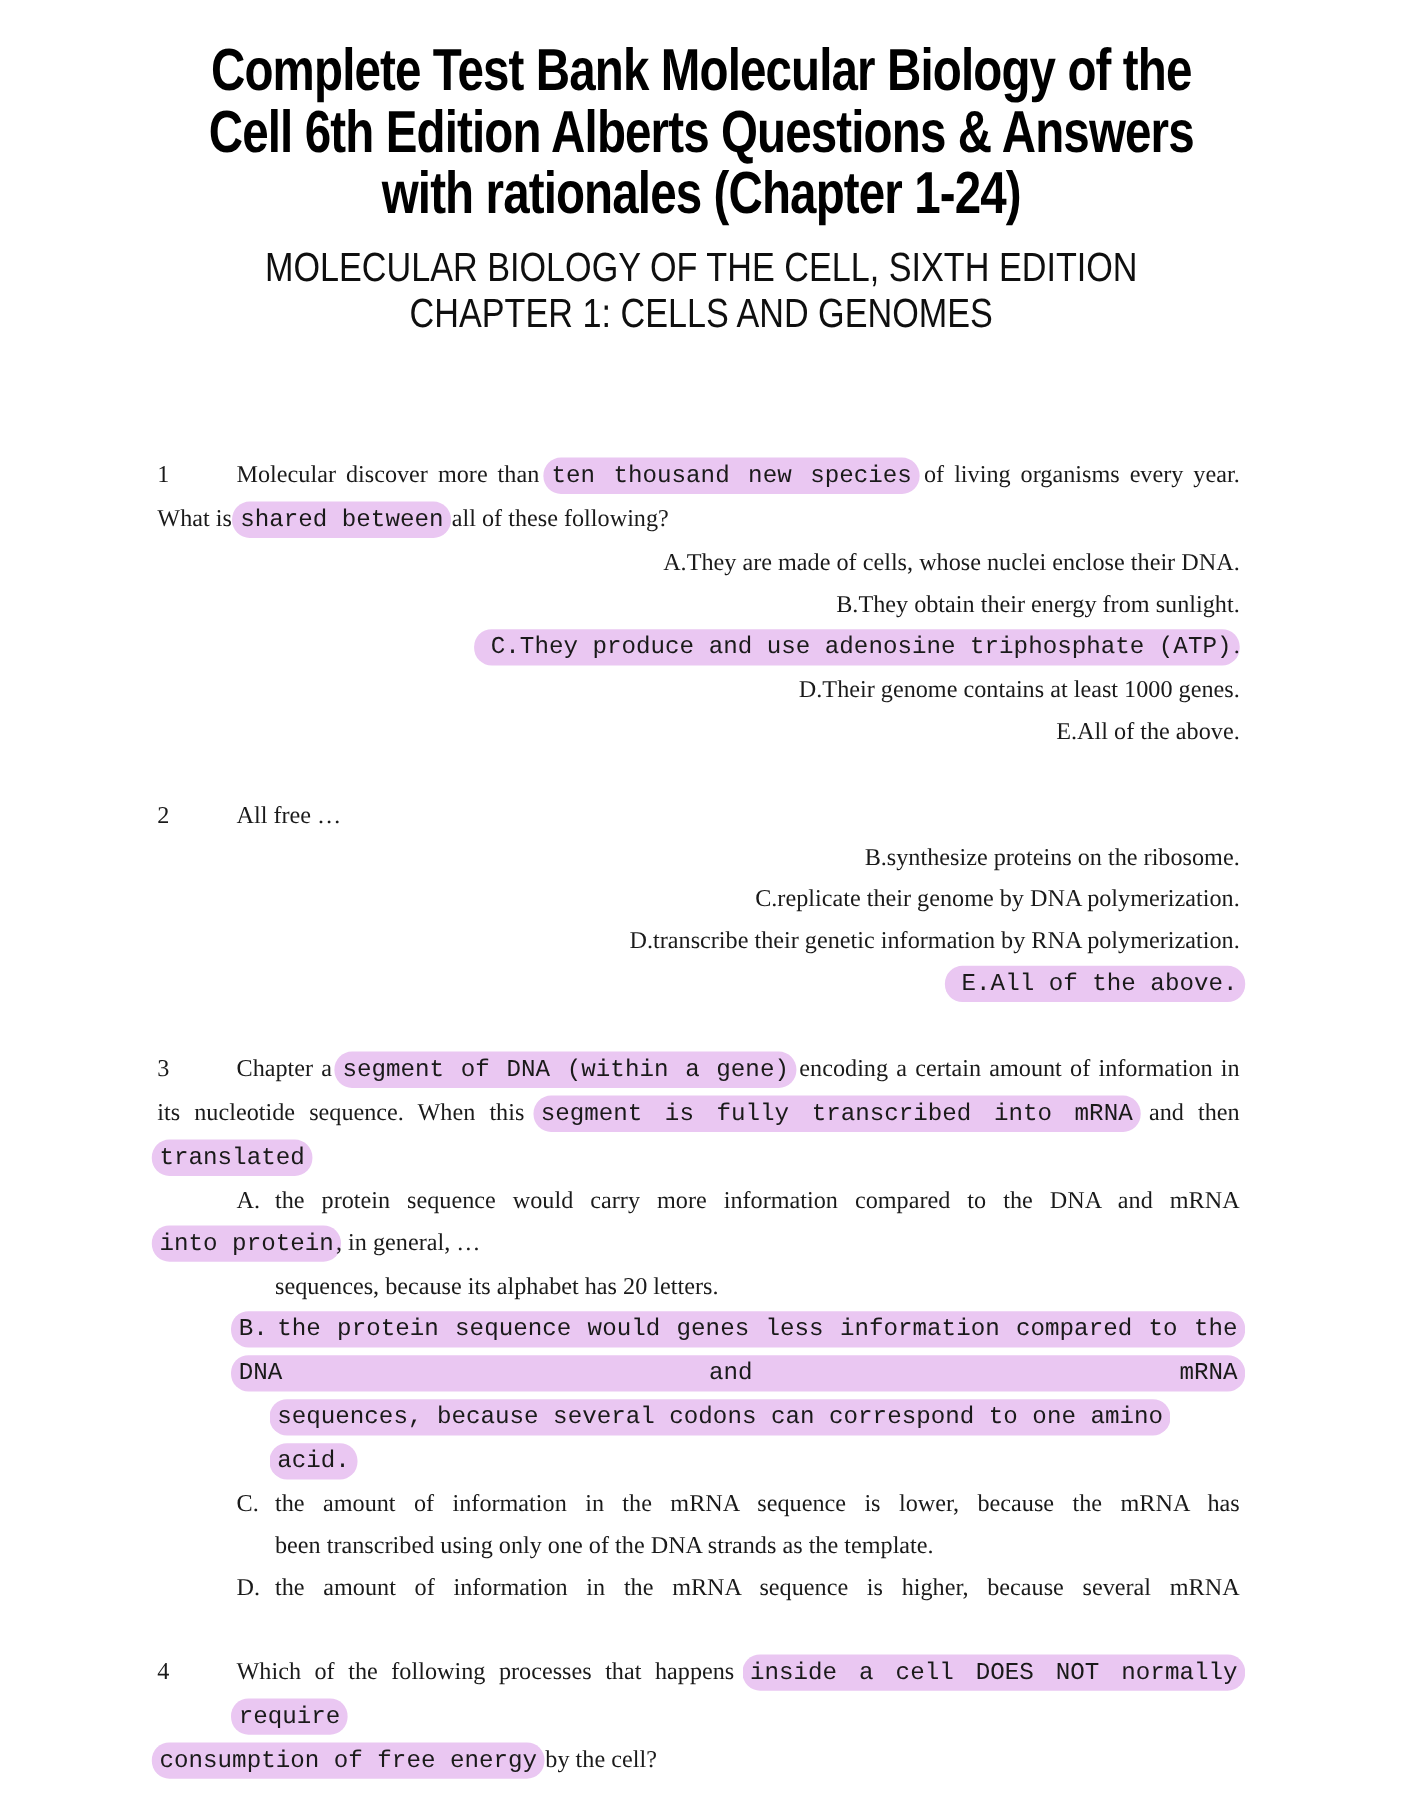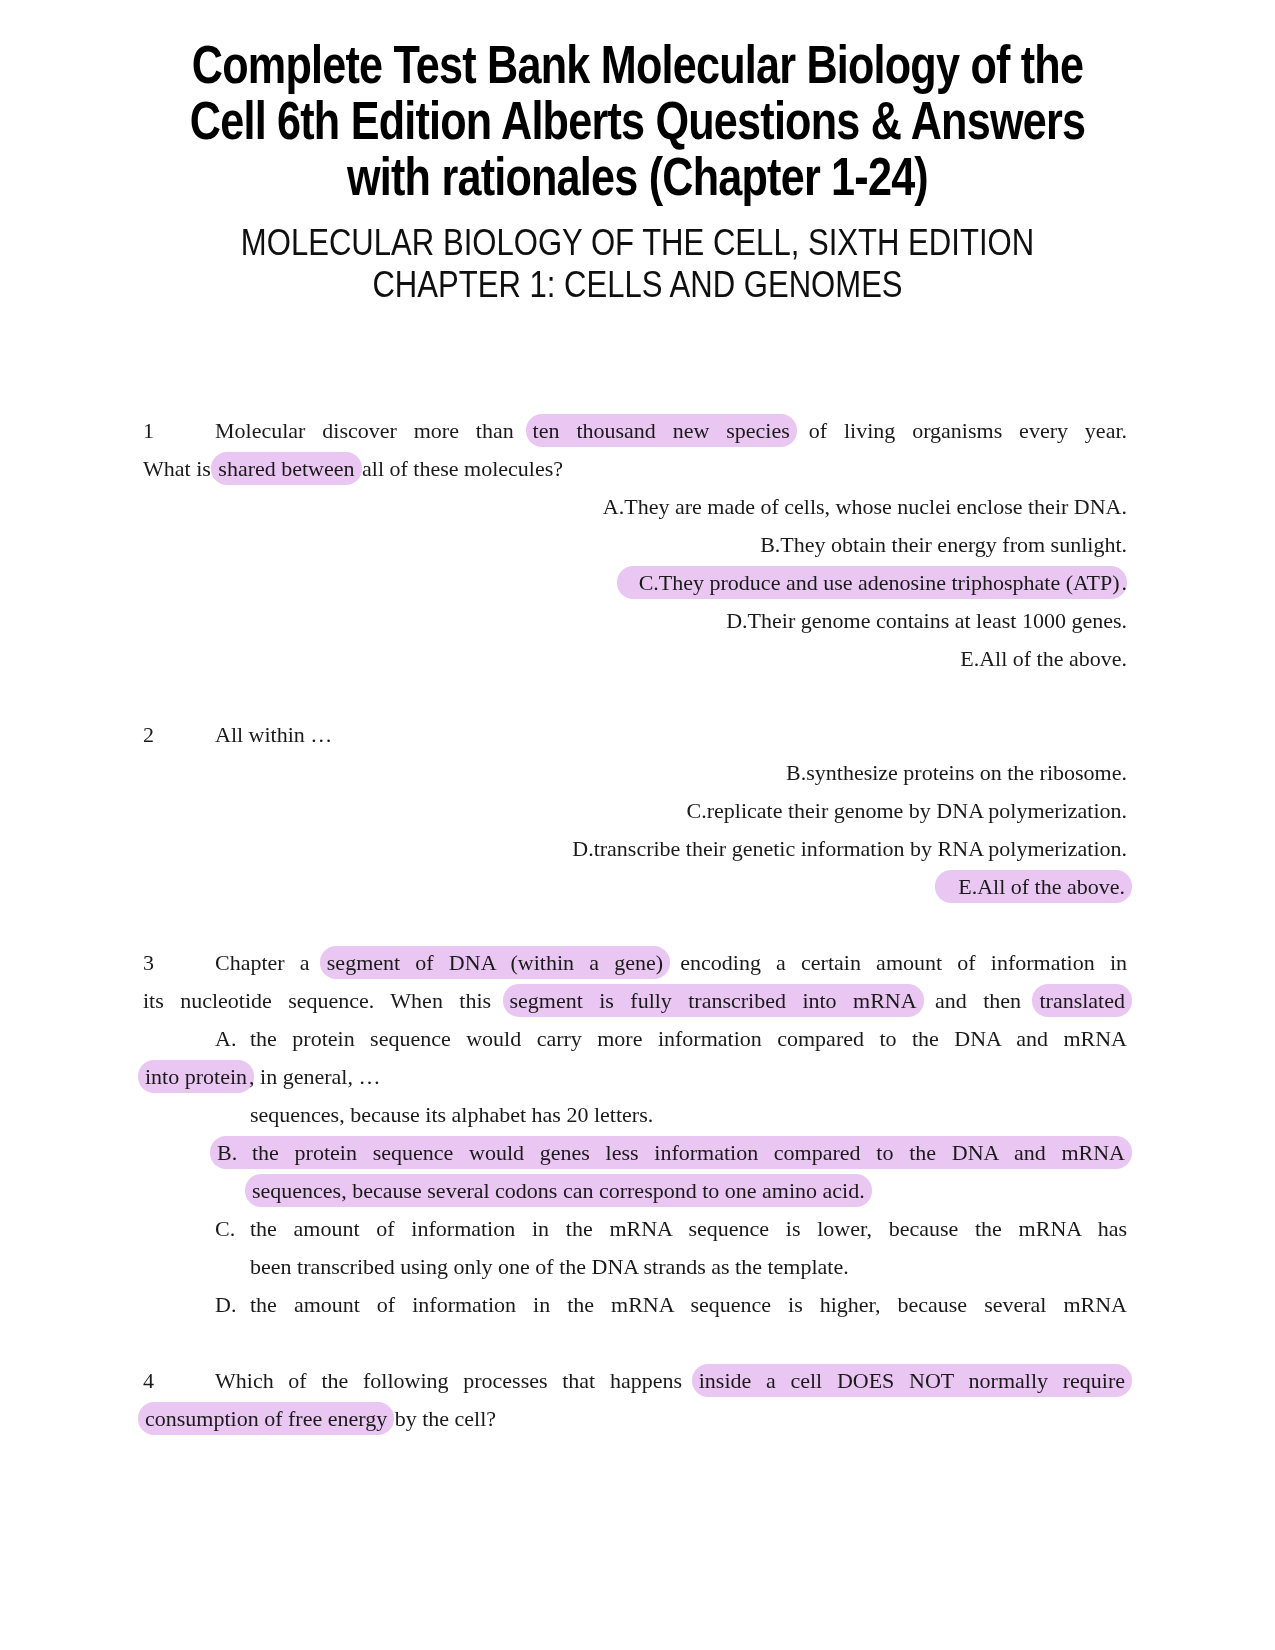--- a/index.html
+++ b/index.html
@@ -57,49 +57,50 @@
   .opt{ padding-left:72px;text-align:right; }
   .optwrap{ padding-left:107px; }
   .qnum{ position:absolute; left:0; top:0; }
   .optletter{ display:inline-block; width:35px; }
   .hl{
     background:var(--hl);
     border-radius:16px;
     padding:4px 7px;
     margin:16px -5px;
     box-decoration-break:clone;
+    font-family:Liberation Mono, monospace;
     -webkit-box-decoration-break:clone;
   }
 </style>
 </head>
 <body style="background: rgb(255, 255, 255);">
 
 <div class="title-wrap">
   <div>Complete Test Bank Molecular Biology of the</div>
   <div>Cell 6th Edition Alberts Questions &amp; Answers</div>
   <div>with rationales (Chapter 1-24)</div>
 </div>
 
 <div class="subtitle-wrap">
   <div>MOLECULAR BIOLOGY OF THE CELL, SIXTH EDITION</div>
   <div>CHAPTER 1: CELLS AND GENOMES</div>
 </div>
 
 <div class="content">
     <div class="question">
       <div class="ln stem-first just"><span class="qnum">1</span><span>Molecular discover more than </span><span class="hl"><span>ten thousand new species</span></span><span> of living organisms every year.</span></div>
-      <div class="ln"><span>What is </span><span class="hl"><span>shared between</span></span><span> all of these molecules?</span></div>
+      <div class="ln"><span>What is </span><span class="hl"><span>shared between</span></span><span> all of these following?</span></div>
       <div class="ln opt"><span class="optletter">A.</span><span>They are made of cells, whose nuclei enclose their DNA.</span></div>
       <div class="ln opt"><span class="optletter">B.</span><span>They obtain their energy from sunlight.</span></div>
       <div class="ln opt"><span class="hl"><span class="optletter">C.</span><span>They produce and use adenosine triphosphate (ATP)</span></span><span>.</span></div>
       <div class="ln opt"><span class="optletter">D.</span><span>Their genome contains at least 1000 genes.</span></div>
       <div class="ln opt"><span class="optletter">E.</span><span>All of the above.</span></div>
     </div>
     <div class="question">
-      <div class="ln stem-first"><span class="qnum">2</span><span>All within …</span></div>
+      <div class="ln stem-first"><span class="qnum">2</span><span>All free …</span></div>
       <div class="ln opt"><span class="optletter">B.</span><span>synthesize proteins on the ribosome.</span></div>
       <div class="ln opt"><span class="optletter">C.</span><span>replicate their genome by DNA polymerization.</span></div>
       <div class="ln opt"><span class="optletter">D.</span><span>transcribe their genetic information by RNA polymerization.</span></div>
       <div class="ln opt"><span class="hl"><span class="optletter">E.</span><span>All of the above.</span></span></div>
     </div>
     <div class="question">
       <div class="ln stem-first just"><span class="qnum">3</span><span>Chapter a </span><span class="hl"><span>segment of DNA (within a gene)</span></span><span> encoding a certain amount of information in</span></div>
       <div class="ln just"><span>its nucleotide sequence. When this </span><span class="hl"><span>segment is fully transcribed into mRNA</span></span><span> and then </span><span class="hl"><span>translated</span></span></div>
       <div class="ln opt just"><span class="optletter">A.</span><span>the protein sequence would carry more information compared to the DNA and mRNA</span></div>
       <div class="ln"><span class="hl"><span>into protein</span></span><span>, in general, …</span></div>

